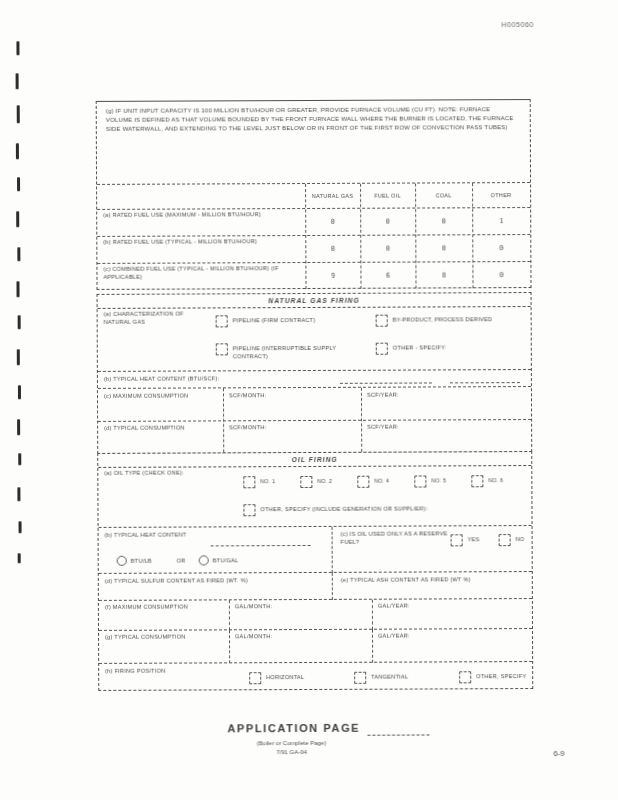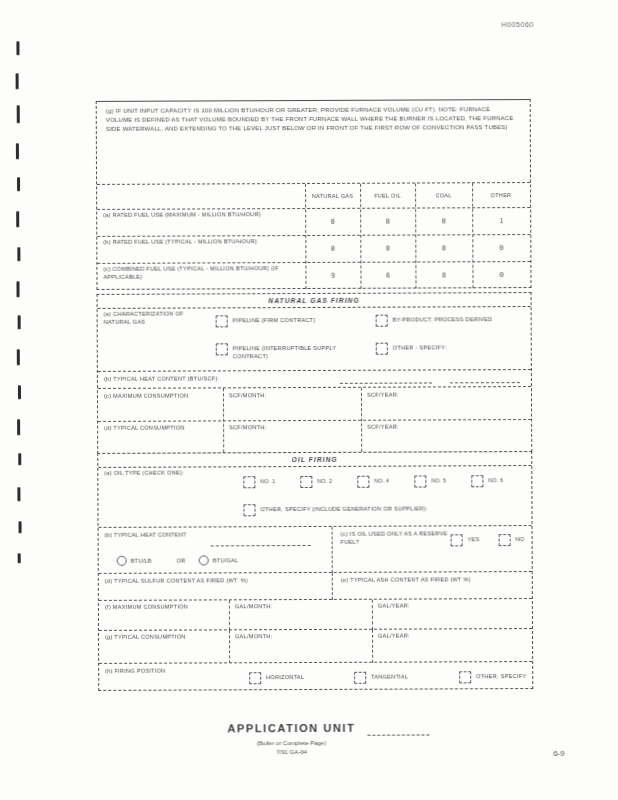--- a/index.html
+++ b/index.html
@@ -250,20 +250,20 @@
           <span class="cb"></span>
           <span class="lab">TANGENTIAL</span>
         </div>
         <div class="opt" style="left:360px;top:9px">
           <span class="cb"></span>
           <span class="lab">OTHER, SPECIFY</span>
         </div>
       </div>
     </div>
 
-    <div class="f-title">APPLICATION UNIT</div>
+    <div class="f-title">APPLICATION PAGE</div>
     <div class="f-blank"></div>
     <div class="f-sub">(Boiler or Complete Page)</div>
     <div class="f-code">7/91 GA-04</div>
     <div class="pagenum">6-9</div>
 
   </div>
 </div>
 
 </body></html>

